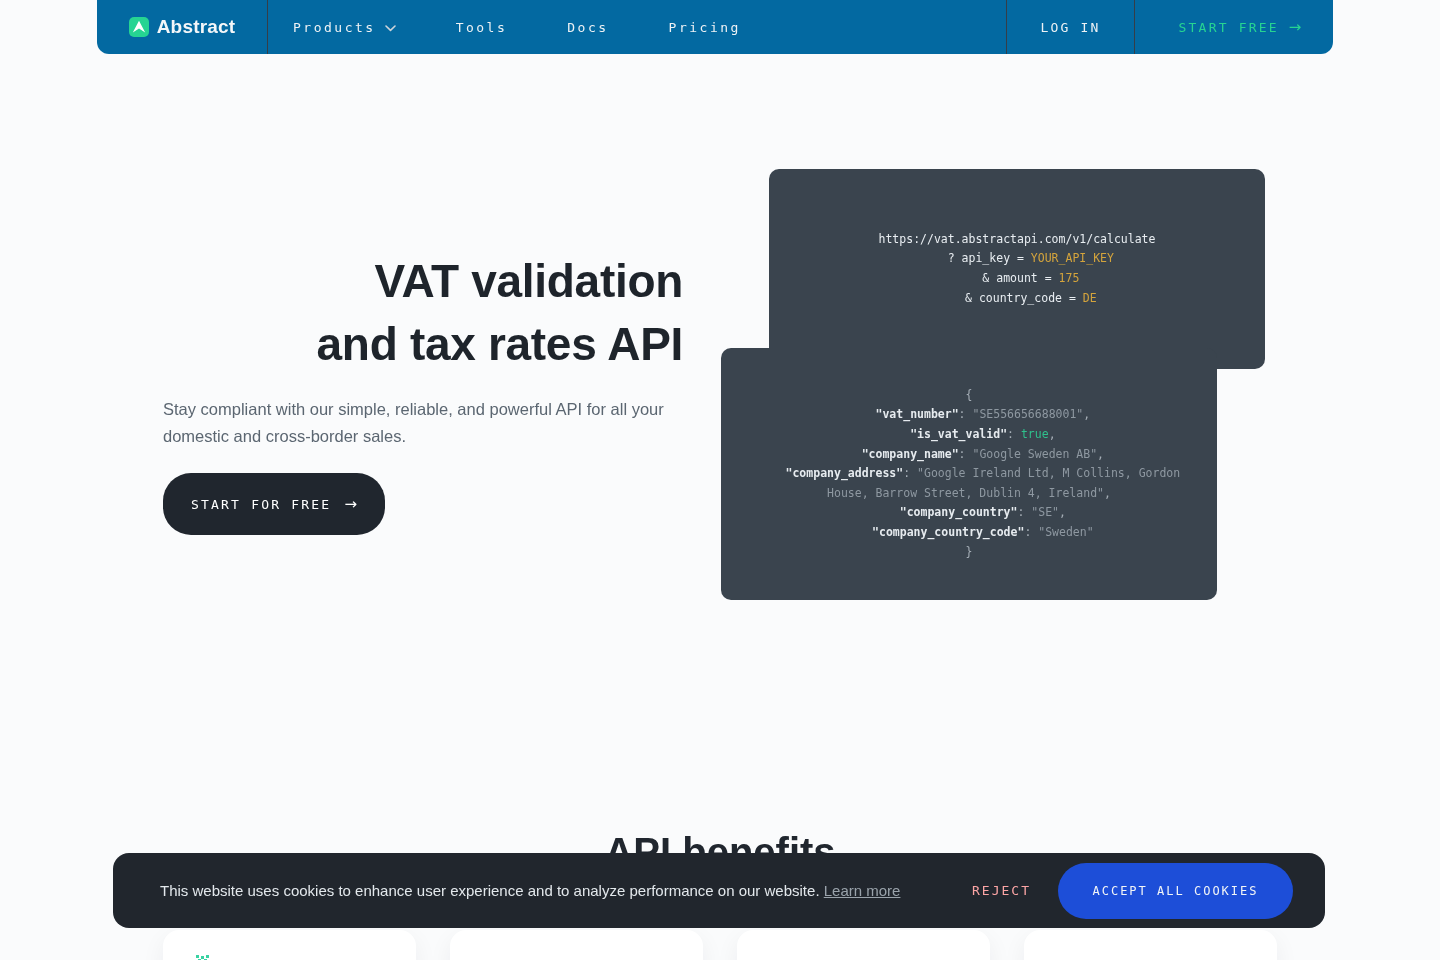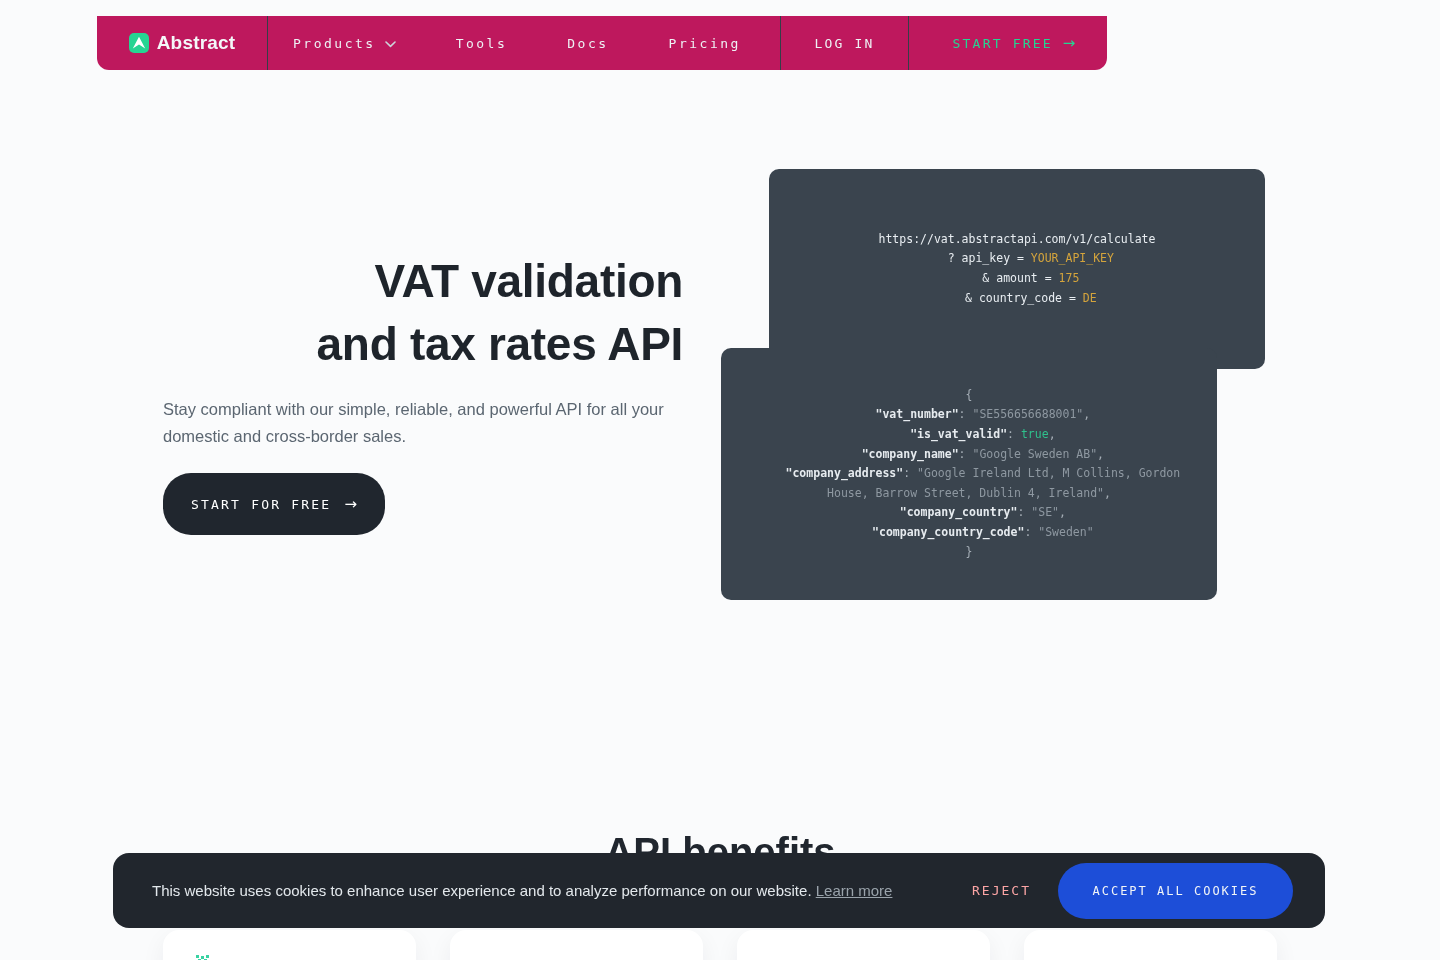--- a/index.html
+++ b/index.html
@@ -1,21 +1,21 @@
 <!DOCTYPE html>
 <html><head>
 <meta charset="utf-8">
 <style>
   html,body{margin:0;padding:0;}
   .page{position:relative;width:1440px;height:960px;background:#fafbfc;overflow:hidden;
         font-family:"Liberation Sans",sans-serif;}
 
   
-  .navbar{position:absolute;left:97px;top:0;width:1010px;height:54px;background:#be185d;
-          border-radius:0 0 12px 12px;display:flex;align-items:stretch;z-index:20;margin-top:16px;}
+  .navbar{position:absolute;left:97px;top:0;width:1236px;height:54px;background:#0369a1;
+          border-radius:0 0 12px 12px;display:flex;align-items:stretch;z-index:20;}
   .nav-logo-section{width:170px;display:flex;align-items:center;justify-content:center;gap:8px;
           border-right:1px solid #353e48;cursor:pointer;}
   .logo-icon{display:flex;align-items:center;}
   .logo-text{color:#f4f7f9;font-size:19px;font-weight:700;letter-spacing:.2px;}
   .nav-menu{display:flex;align-items:center;margin-left:25px;gap:60px;}
   .nav-item{display:flex;align-items:center;gap:9px;cursor:pointer;
           font-family:"DejaVu Sans Mono","Liberation Mono",monospace;font-size:13px;
           letter-spacing:2.5px;color:#eef2f5;}
   .nav-right{margin-left:auto;display:flex;align-items:stretch;}
   .nav-login{width:127px;border-left:1px solid #353e48;display:flex;align-items:center;
@@ -57,21 +57,21 @@
   .cards{position:absolute;left:163px;top:930px;width:1114px;display:flex;gap:34px;z-index:2;}
   .card{width:253px;height:60px;background:#ffffff;border-radius:16px;position:relative;
           box-shadow:0 8px 24px rgba(25,35,45,0.06);}
   .card-icon-fragment{position:absolute;left:33px;top:25px;width:3px;height:3px;background:#38d3a2;
           box-shadow:5px 1px #38d3a2,10px 0 #38d3a2,2px 4px #38d3a2,8px 4px #38d3a2;}
 
   
   .cookie-banner{position:absolute;left:113px;top:853px;width:1212px;height:75px;background:#21262d;
           border-radius:16px;display:flex;align-items:center;box-sizing:border-box;
           padding:0 32px 0 35px;z-index:10;}
-  .cookie-text{margin:4px;font-size:15px;color:#e3e8ec;}
+  .cookie-text{margin:12px;font-size:15px;color:#e3e8ec;}
   .learn-more{color:#9aa3ab;text-decoration:underline;cursor:pointer;}
   .reject-btn{margin-left:auto;background:none;border:none;color:#fca5a5;cursor:pointer;
           font-family:"DejaVu Sans Mono","Liberation Mono",monospace;font-size:13px;
           letter-spacing:2px;padding:0 27px;}
   .accept-btn{width:235px;height:56px;border-radius:28px;background:#1d4ed8;color:#f2f5f7;border:none;
           font-family:"DejaVu Sans Mono","Liberation Mono",monospace;font-size:12px;
           letter-spacing:2px;cursor:pointer;}
 </style>
 </head>
 <body>

